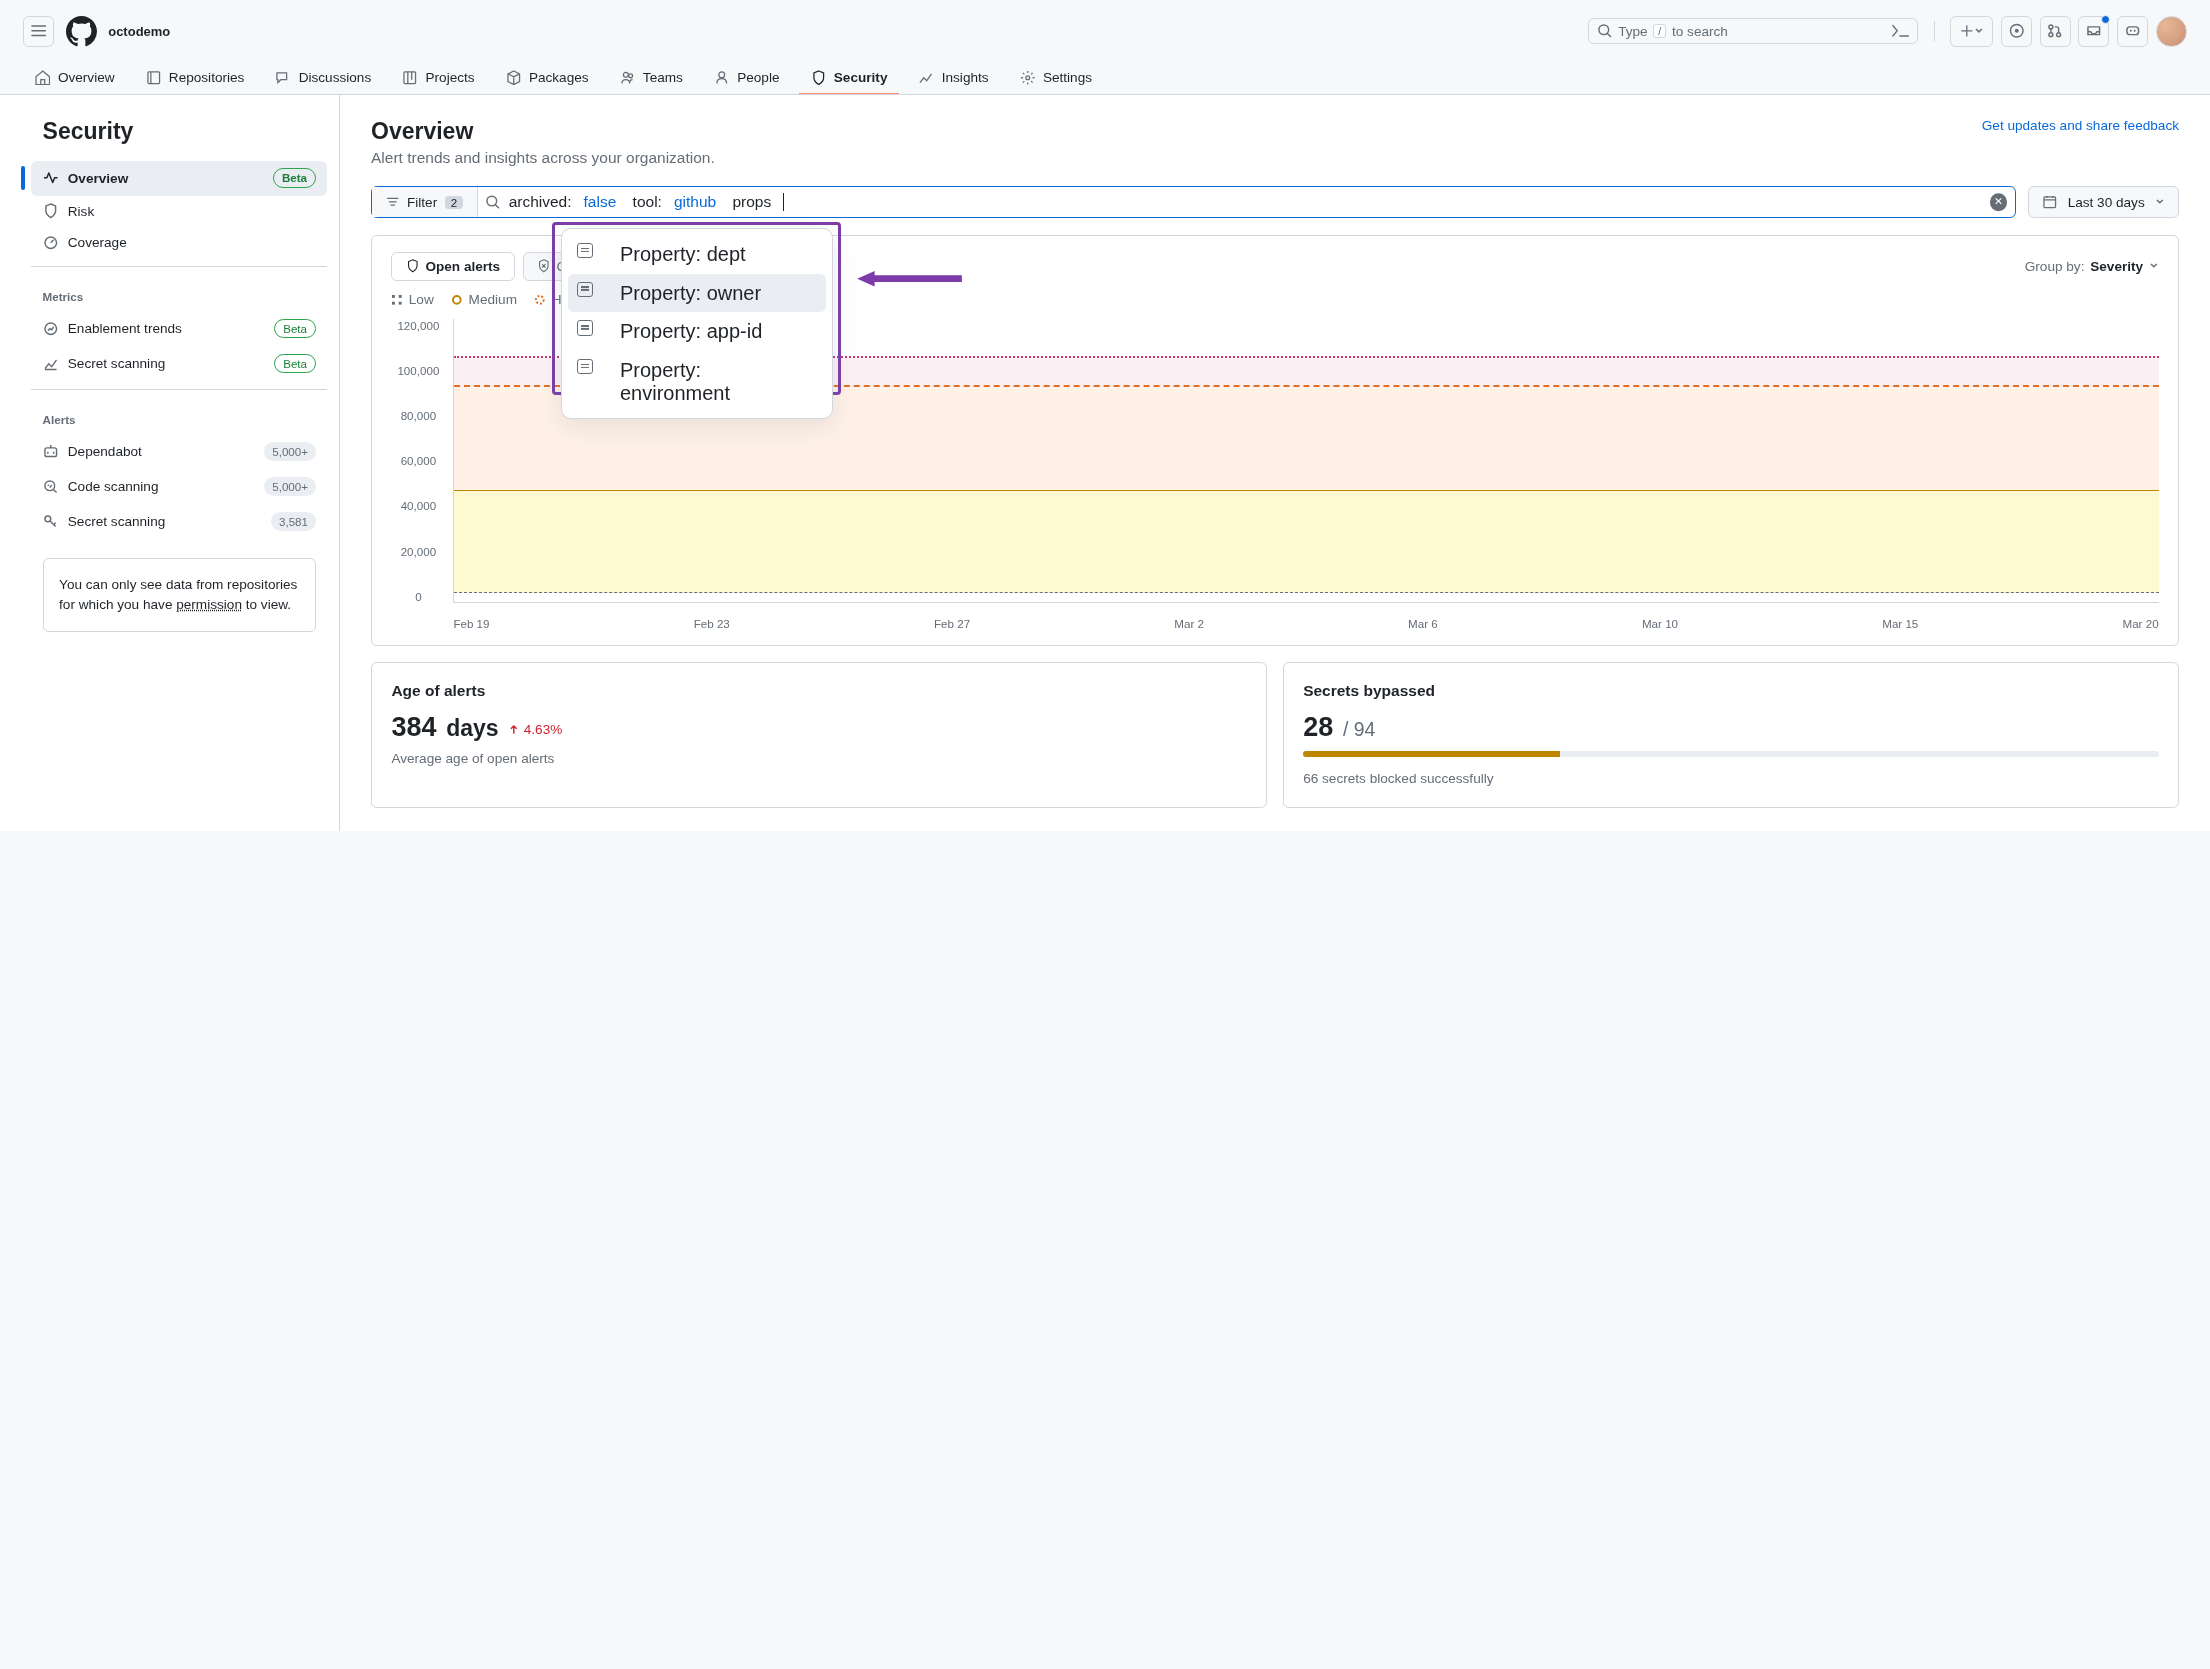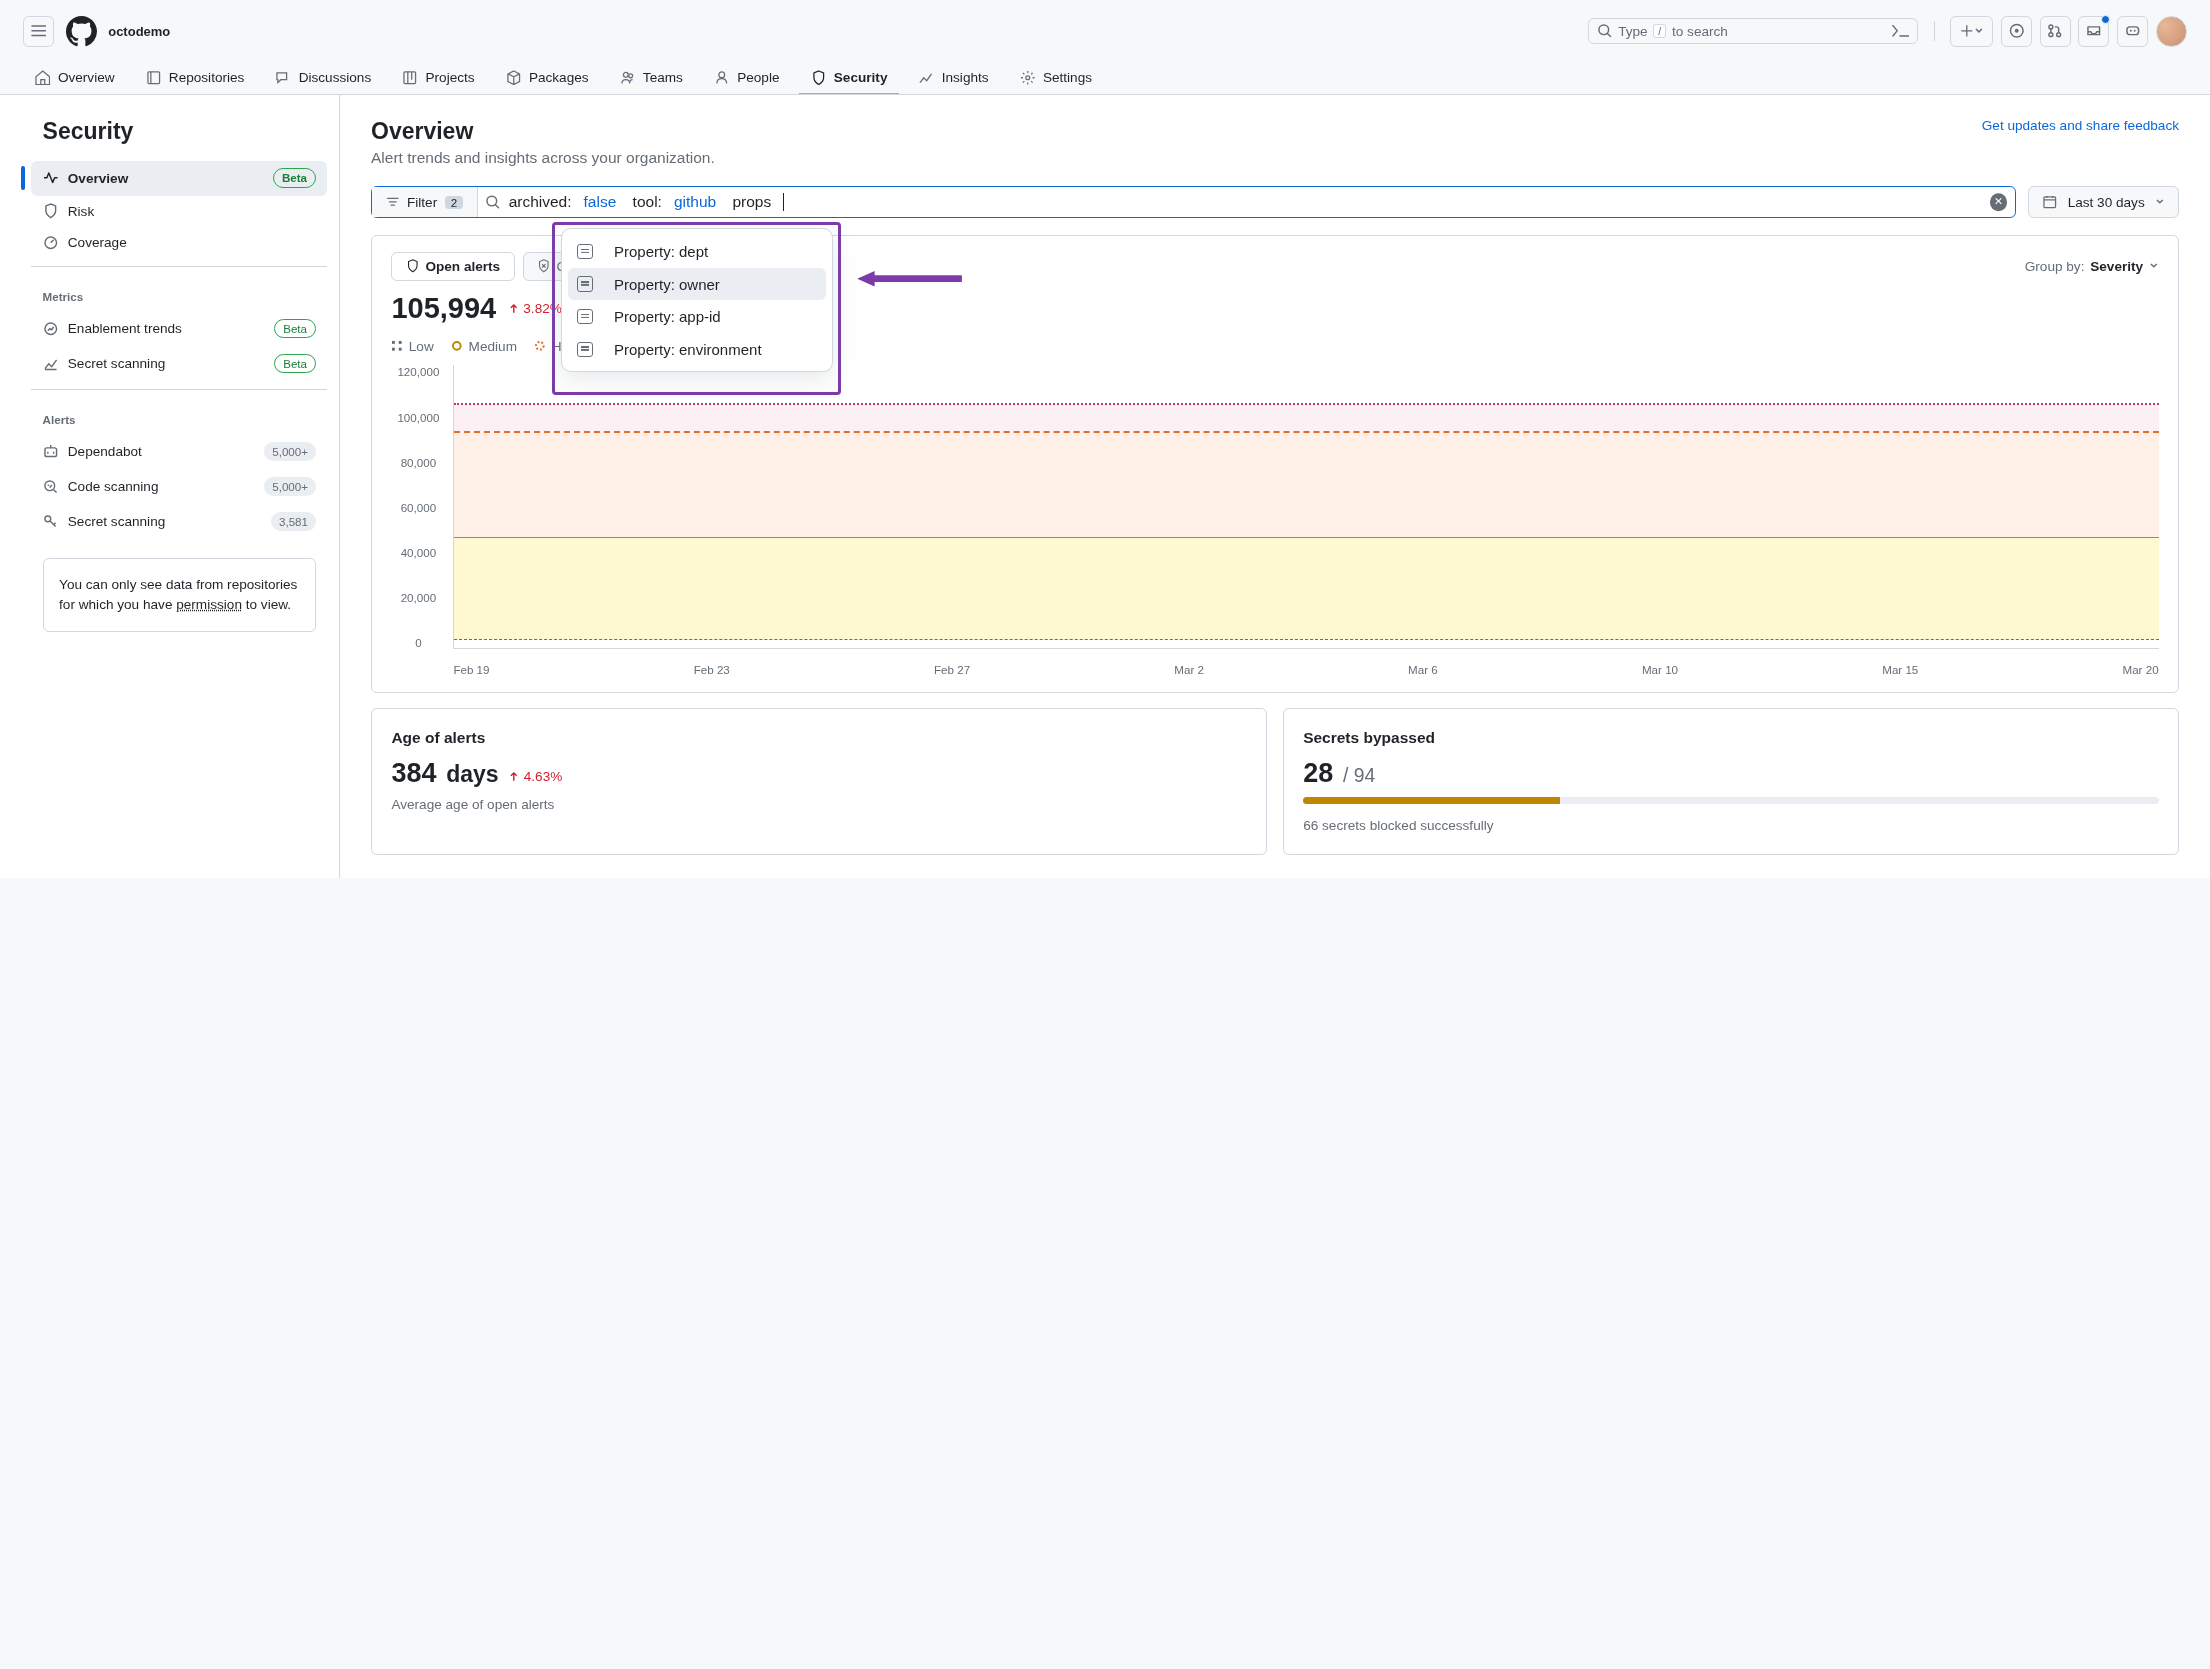--- a/index.html
+++ b/index.html
@@ -56,21 +56,21 @@
 .filter-wrap .filter-btn { border:none; border-right:1px solid #d0d7de; border-radius:0;}
 .search-inner { flex:1; position:relative;}
 .search-text { padding:5.8px 31px; font-size:15.5px; display:flex; align-items:center; gap:12px; white-space:pre;}
 .tok-val { color:#0969da;}
 .cursor { display:inline-block; width:1px; height:17.5px; background:#1f2328; vertical-align:middle;}
 .date-btn { display:flex; align-items:center; gap:10px; border:1px solid #d0d7de; background:#f6f8fa; border-radius:5.8px; padding:5.8px 13.6px; cursor:pointer;}
 
 
 .dropdown { position:absolute; top:41px; left:189px; width:272px; background:#fff; border:1px solid #d0d7de; border-radius:9.7px; box-shadow:0 7.8px 23px rgba(140,149,159,.2); padding:5.8px; z-index:10;}
 .purple-box { position:absolute; top:35px; left:180px; width:289px; height:173px; border:3.9px solid #7b3ba8; border-radius:3.9px; z-index:9; pointer-events:none;}
-.dd-item { display:flex; align-items:center; gap:21px; padding:7.8px 9.7px; border-radius:5.8px; cursor:pointer; font-size:15px;}
+.dd-item { display:flex; gap:27px; padding:7.8px 9.7px; border-radius:5.8px; cursor:pointer; font-size:20px;}
 .dd-item.sel { background:#eaeef2;}
 .dd-icon { width:15.5px; height:15.5px; border:1.5px solid #656d76; border-radius:2.9px; position:relative; flex-shrink:0;}
 .dd-icon::after { content:''; position:absolute; left:2.9px; top:3.9px; right:2.9px; height:1.5px; background:#656d76; box-shadow:0 2.9px 0 #656d76;}
 .arrow { position:absolute; top:82px; left:485px; z-index:11;}
 
 
 .card { border:1px solid #d0d7de; border-radius:5.8px; padding:15.5px 19.4px; margin-bottom:15.5px; background:#fff;}
 .card-header { display:flex; justify-content:space-between; align-items:center; margin-bottom:11.6px;}
 .seg { display:flex; gap:7.8px;}
 .seg-btn { display:flex; align-items:center; gap:5.8px; border:1px solid #d0d7de; border-radius:5.8px; padding:5.8px 13.6px; background:#fff; cursor:pointer; font-size:13.6px;}
@@ -403,30 +403,20 @@
           </div>
         </div>
         <div class="group-by">
           <span class="lbl">Group by:</span>
           <b>Severity</b>
           <svg width="9.7" height="9.7" viewBox="0 0 10 10">
               <path d="M2 3l3 3 3-3" stroke="#656d76" stroke-width="1.5" fill="none"></path>
             </svg>
         </div>
       </div>
-      <div class="big-num">
-        <span>105,994</span>
-        <span class="trend-up">
-          <svg width="11.6" height="11.6" viewBox="0 0 12 12">
-              <path d="M6 2v8M3 5l3-3 3 3" stroke="#cf222e" stroke-width="1.5" fill="none"></path>
-            </svg>
-          <span>3.82%</span>
-        </span>
-        <span class="asof">as of Mar 20, 2024</span>
-      </div>
       <div class="legend">
         <div class="leg-item">
             <svg class="leg-mark" viewBox="0 0 12 12">
               <rect x="1" y="1" width="3" height="3" fill="#656d76"></rect>
               <rect x="8" y="1" width="3" height="3" fill="#656d76"></rect>
               <rect x="1" y="8" width="3" height="3" fill="#656d76"></rect>
               <rect x="8" y="8" width="3" height="3" fill="#656d76"></rect>
             </svg>
             <span>Low</span>
           </div>

